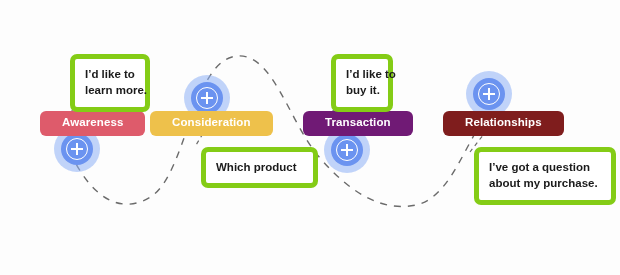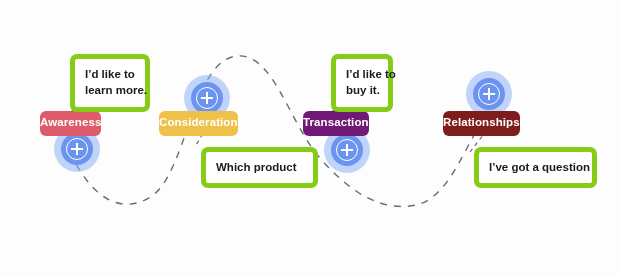--- a/index.html
+++ b/index.html
@@ -32,21 +32,21 @@
   .stage-pill {
     position: absolute;
     height: 25px;
     line-height: 23px;
     border-radius: 6px;
     color: #ffffff;
     font-size: 11.5px;
     font-weight: bold;
     text-align: center;
     white-space: nowrap;
-    padding: 0 0;
+    padding: 0 22px;
     box-sizing: border-box;
     letter-spacing: 0.1px;
     z-index: 6;
   }
 
   
   .node-marker {
     position: absolute;
     width: 46px;
     height: 46px;
@@ -139,32 +139,33 @@
     <div class="node-core" style="background: rgb(107, 147, 240);"></div>
     <div class="node-plus"></div>
   </div>
   <div class="node-marker" id="node-3" style="left: 466px; top: 71px;">
     <div class="node-halo" style="background: rgb(142, 176, 245);"></div>
     <div class="node-core" style="background: rgb(107, 147, 240);"></div>
     <div class="node-plus"></div>
   </div>
 
   <div class="stage-pill" id="pill-0" style="left: 40px; top: 111px; background: rgb(222, 91, 107);">Awareness</div>
-  <div class="stage-pill" id="pill-1" style="left: 159px; top: 111px; background: rgb(238, 193, 75);">Consideration</div>
+  <div class="stage-pill" id="pill-1" style="left: 150px; top: 111px; background: rgb(238, 193, 75);">Consideration</div>
   <div class="stage-pill" id="pill-2" style="left: 303px; top: 111px; background: #701a75;">Transaction</div>
   <div class="stage-pill" id="pill-3" style="left: 443px; top: 111px; background: #7f1d1d;">Relationships</div>
 
   <div class="callout" id="callout-0" style="left: 70px; top: 54px; width: 80px;">
     <span class="line">I’d like to</span>
     <span class="line">learn more.</span>
   </div>
   <div class="callout" id="callout-1" style="left: 201px; top: 147px; width: 117px;">
     <span class="line">Which product</span>
   </div>
   <div class="callout" id="callout-2" style="left: 331px; top: 54px; width: 62px;">
     <span class="line">I’d like to</span>
     <span class="line">buy it.</span>
   </div>
-  <div class="callout" id="callout-3" style="left: 474px; top: 147px; width: 123px;">
+  <div class="callout" id="callout-3" style="left: 474px; top: 147px; width: 142px;">
     <span class="line">I’ve got a question</span>
+    <span class="line">about my purchase.</span>
   </div>
 
 </div>
 
 </body></html>

